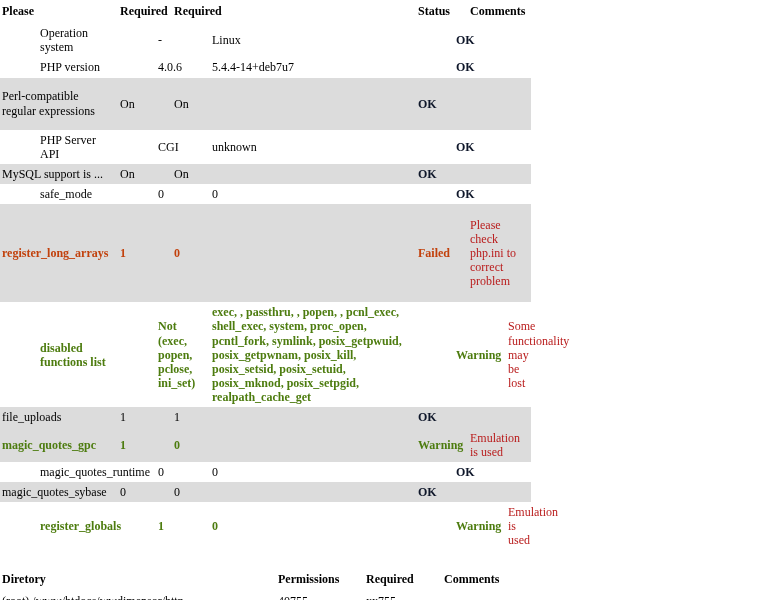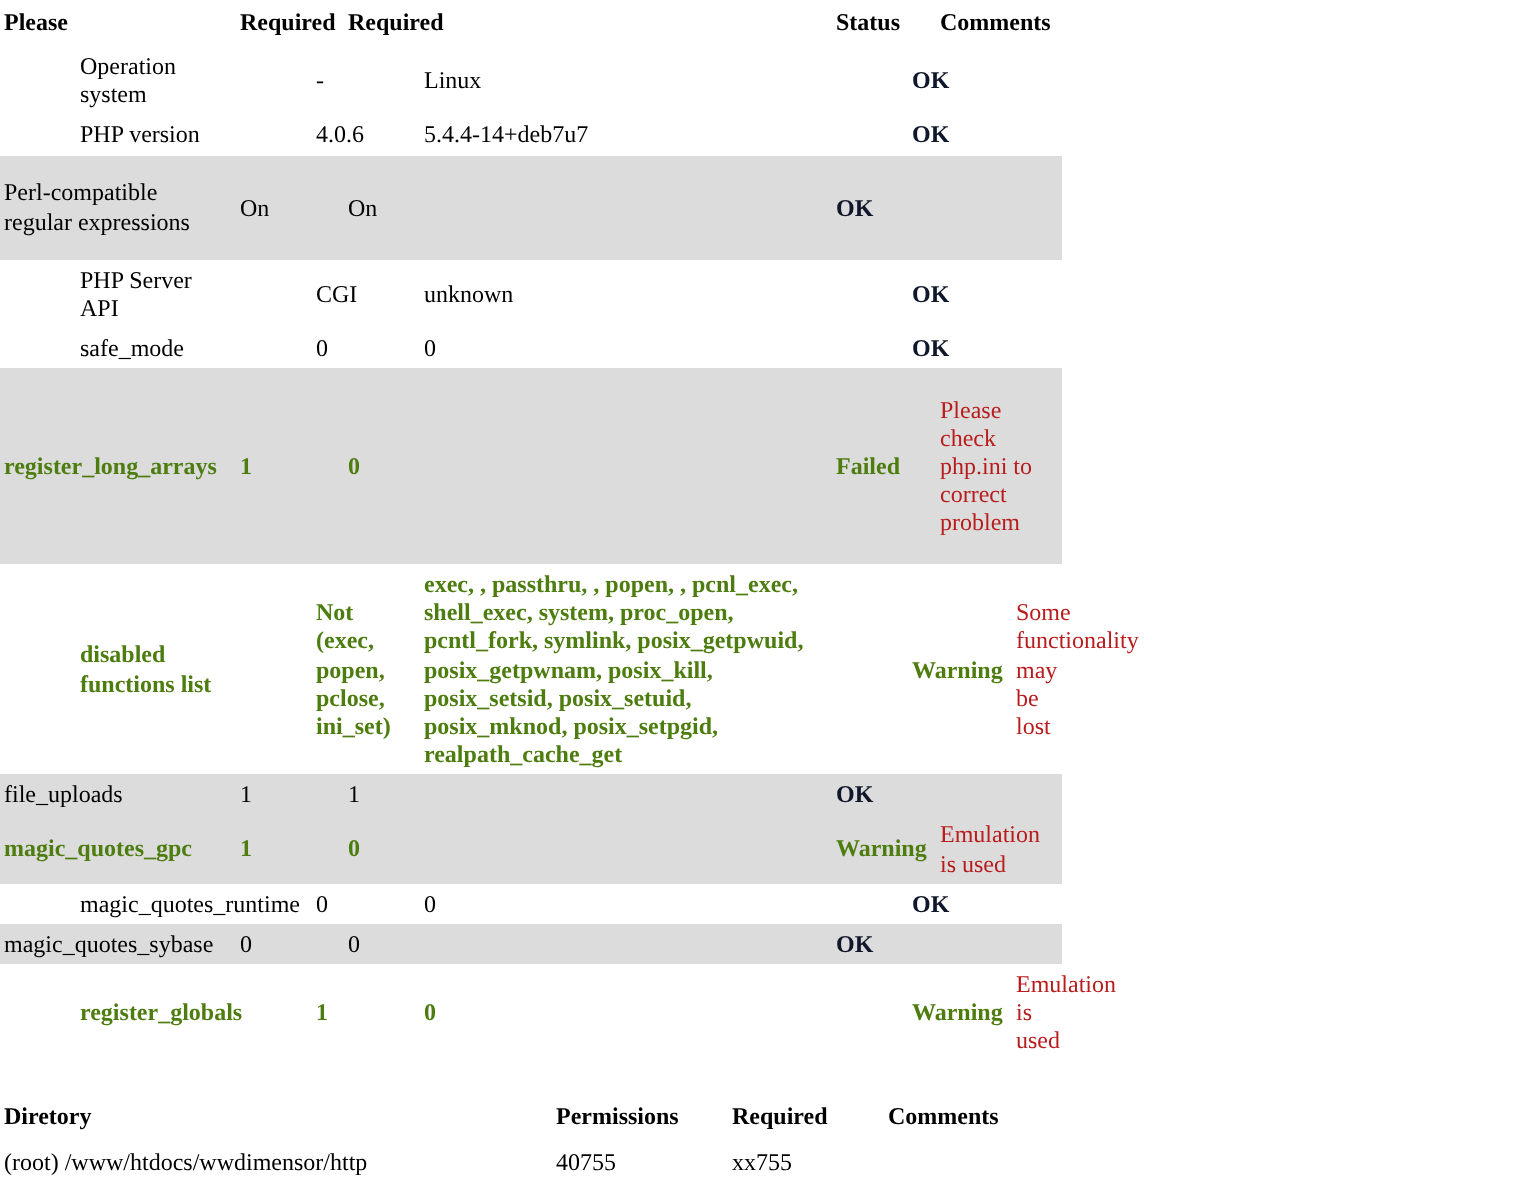--- a/index.html
+++ b/index.html
@@ -48,21 +48,21 @@
   .c-opt  { width: 118px; }
   .c-req  { width: 54px; }
   .c-cur  { width: 244px; }
   .c-sta  { width: 52px; }
   .c-com  { width: 63px; }
 
   .st-ok     { color: #0f172a; font-weight: bold; }
   .st-fail   { color: #cc0000; font-weight: bold; }
   .st-warn   { color: #0000cc; font-weight: bold; }
 
-  tr.sev-failed td   { color: #4d7c0f; font-weight: bold; }
+  tr.sev-failed td   { color: #c2410c; font-weight: bold; }
   tr.sev-warning td  { color: #4d7c0f; font-weight: bold; }
   tr.sev-failed td.cmt, tr.sev-warning td.cmt {
     color: #b91c1c;
     font-weight: normal;
   }
   tr.sev-failed td.sta, tr.sev-warning td.sta { font-weight: bold; }
 
   tr.tall td { height: 46px; }
   tr.xtall td { height: 92px; }
   tr.mtall td { height: 26px; }
@@ -143,20 +143,27 @@
       </tr>
 
       <tr class="plain">
         <td>PHP Server API</td>
         <td>CGI</td>
         <td>unknown</td>
         <td class="sta st-ok">OK</td>
         <td class="cmt"></td>
       </tr>
 
+      <tr class="alt">
+        <td>MySQL support is ...</td>
+        <td>On</td>
+        <td>On</td>
+        <td class="sta st-ok">OK</td>
+        <td class="cmt"></td>
+      </tr>
 
       <tr class="plain">
         <td>safe_mode</td>
         <td>0</td>
         <td>0</td>
         <td class="sta st-ok">OK</td>
         <td class="cmt"></td>
       </tr>
 
       <tr class="alt xtall sev-failed">

